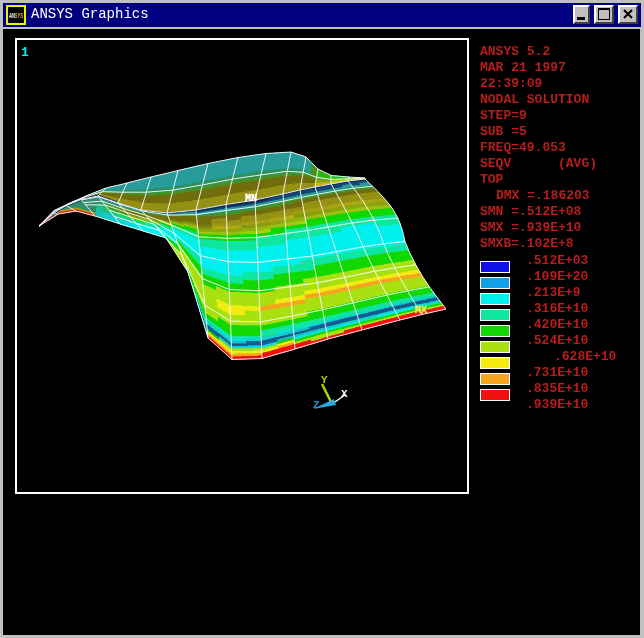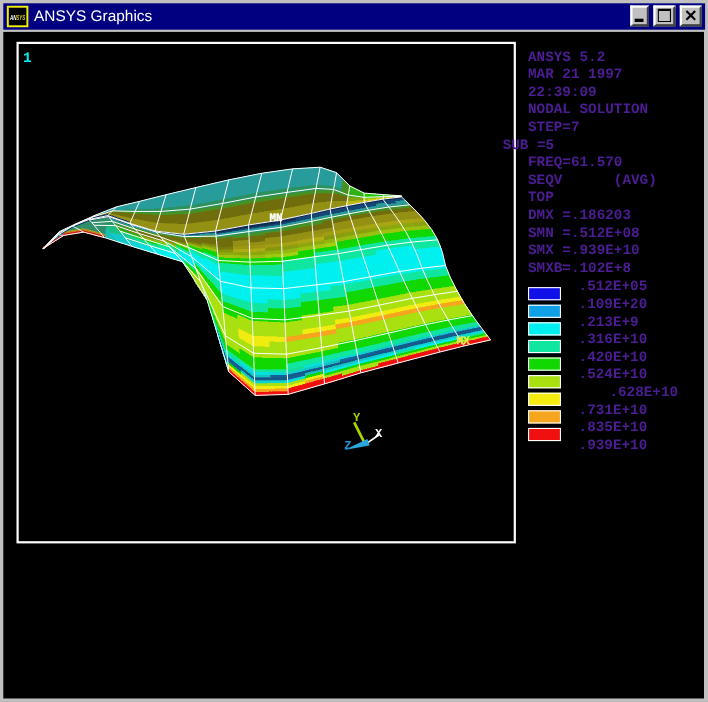--- a/index.html
+++ b/index.html
@@ -1,26 +1,26 @@
 <!DOCTYPE html>
 <html><head><meta charset="utf-8">
 <style>
 html,body{margin:0;padding:0;background:#c0c0c0;width:644px;height:638px;overflow:hidden;position:relative}
-.mt{position:absolute;font-family:"Liberation Mono",monospace;font-weight:bold;font-size:13px;line-height:14px;color:#4c1d95;white-space:pre}
+.mt{position:absolute;font-family:"Liberation Mono",monospace;font-weight:bold;font-size:13px;line-height:14px;color:#b91c1c;white-space:pre}
 .btn{position:absolute;top:5px;height:19px;background:#c0c0c0;
  border-top:2px solid #ffffff;border-left:2px solid #ffffff;border-right:2px solid #404040;border-bottom:2px solid #404040;box-sizing:border-box}
 </style></head>
 <body>
 <div style="position:absolute;left:3px;top:3px;width:638px;height:24px;background:#000080"></div>
 <div style="position:absolute;left:3px;top:29px;width:637px;height:605.5px;background:#000"></div>
 <svg width="20" height="20" style="position:absolute;left:6px;top:5px">
   <rect x="1" y="1" width="18" height="18" fill="#000" stroke="#f0f000" stroke-width="2"></rect>
   <text x="3" y="13" textLength="14" lengthAdjust="spacingAndGlyphs" font-family="Liberation Sans, sans-serif" font-weight="bold" font-style="italic" font-size="6.5" fill="#fff">AN<tspan fill="#d8c820">SYS</tspan></text>
 </svg>
-<div style="position:absolute;left:31px;top:7px;font-family:Liberation Sans, sans-serif;font-size:14px;line-height:15px;color:#fff">ANSYS Graphics</div>
+<div style="position:absolute;left:31px;top:7px;font-family:Liberation Mono, monospace;font-size:14px;line-height:15px;color:#fff">ANSYS Graphics</div>
 <div class="btn" style="left:573px;width:17px">
     <div style="position:absolute;left:2px;top:10px;width:8px;height:3px;background:#000"></div>
   </div>
 <div class="btn" style="left:594px;width:20px">
     <div style="position:absolute;left:2px;top:1px;width:10px;height:9px;border:1px solid #000;border-top-width:2px"></div>
   </div>
 <div class="btn" style="left:618px;width:20px">
   <svg width="16" height="15" style="position:absolute;left:0px;top:0px">
       <path d="M4 3 L12 11 M12 3 L4 11" stroke="#000" stroke-width="2"></path>
     </svg>
@@ -871,39 +871,39 @@
 <polygon points="334,399 336,405 313,409" fill="#29a8e0"></polygon>
 <text x="321" y="383" font-family="Liberation Mono, monospace" font-size="11" font-weight="bold" fill="#a8d400">Y</text>
 <text x="341" y="397" font-family="Liberation Mono, monospace" font-size="11" font-weight="bold" fill="#ffffff">X</text>
 <text x="313" y="408" font-family="Liberation Mono, monospace" font-size="11" font-weight="bold" fill="#2090d0">Z</text>
 </svg>
 <div class="mt" style="left:21px;top:46px;color:#00f0f0">1</div>
 <div class="mt" style="left:480px;top:45px">ANSYS 5.2</div>
 <div class="mt" style="left:480px;top:61px">MAR 21 1997</div>
 <div class="mt" style="left:480px;top:77px">22:39:09</div>
 <div class="mt" style="left:480px;top:93px">NODAL SOLUTION</div>
-<div class="mt" style="left:480px;top:109px">STEP=7</div>
-<div class="mt" style="left:457px;top:125px">SUB =5</div>
-<div class="mt" style="left:480px;top:141px">FREQ=61.570</div>
+<div class="mt" style="left:480px;top:109px">STEP=9</div>
+<div class="mt" style="left:480px;top:125px">SUB =5</div>
+<div class="mt" style="left:480px;top:141px">FREQ=49.053</div>
 <div class="mt" style="left:480px;top:157px">SEQV&nbsp;&nbsp;&nbsp;&nbsp;&nbsp;&nbsp;(AVG)</div>
 <div class="mt" style="left:480px;top:173px">TOP</div>
-<div class="mt" style="left:480px;top:189px">DMX =.186203</div>
+<div class="mt" style="left:496px;top:189px">DMX =.186203</div>
 <div class="mt" style="left:480px;top:205px">SMN =.512E+08</div>
 <div class="mt" style="left:480px;top:221px">SMX =.939E+10</div>
 <div class="mt" style="left:480px;top:237px">SMXB=.102E+8</div>
 <div style="position:absolute;left:480px;top:261px;width:28px;height:10px;background:#1010e8;border:1px solid #fff"></div>
 <div style="position:absolute;left:480px;top:277px;width:28px;height:10px;background:#10a0e8;border:1px solid #fff"></div>
 <div style="position:absolute;left:480px;top:293px;width:28px;height:10px;background:#00f0f0;border:1px solid #fff"></div>
 <div style="position:absolute;left:480px;top:309px;width:28px;height:10px;background:#0fe6a0;border:1px solid #fff"></div>
 <div style="position:absolute;left:480px;top:325px;width:28px;height:10px;background:#10d800;border:1px solid #fff"></div>
 <div style="position:absolute;left:480px;top:341px;width:28px;height:10px;background:#a8e010;border:1px solid #fff"></div>
 <div style="position:absolute;left:480px;top:357px;width:28px;height:10px;background:#f5eb10;border:1px solid #fff"></div>
 <div style="position:absolute;left:480px;top:373px;width:28px;height:10px;background:#f5a51e;border:1px solid #fff"></div>
 <div style="position:absolute;left:480px;top:389px;width:28px;height:10px;background:#f01010;border:1px solid #fff"></div>
-<div class="mt" style="left:526px;top:254px">.512E+05</div>
+<div class="mt" style="left:526px;top:254px">.512E+03</div>
 <div class="mt" style="left:526px;top:270px">.109E+20</div>
 <div class="mt" style="left:526px;top:286px">.213E+9</div>
 <div class="mt" style="left:526px;top:302px">.316E+10</div>
 <div class="mt" style="left:526px;top:318px">.420E+10</div>
 <div class="mt" style="left:526px;top:334px">.524E+10</div>
 <div class="mt" style="left:554px;top:350px">.628E+10</div>
 <div class="mt" style="left:526px;top:366px">.731E+10</div>
 <div class="mt" style="left:526px;top:382px">.835E+10</div>
 <div class="mt" style="left:526px;top:398px">.939E+10</div>
 

